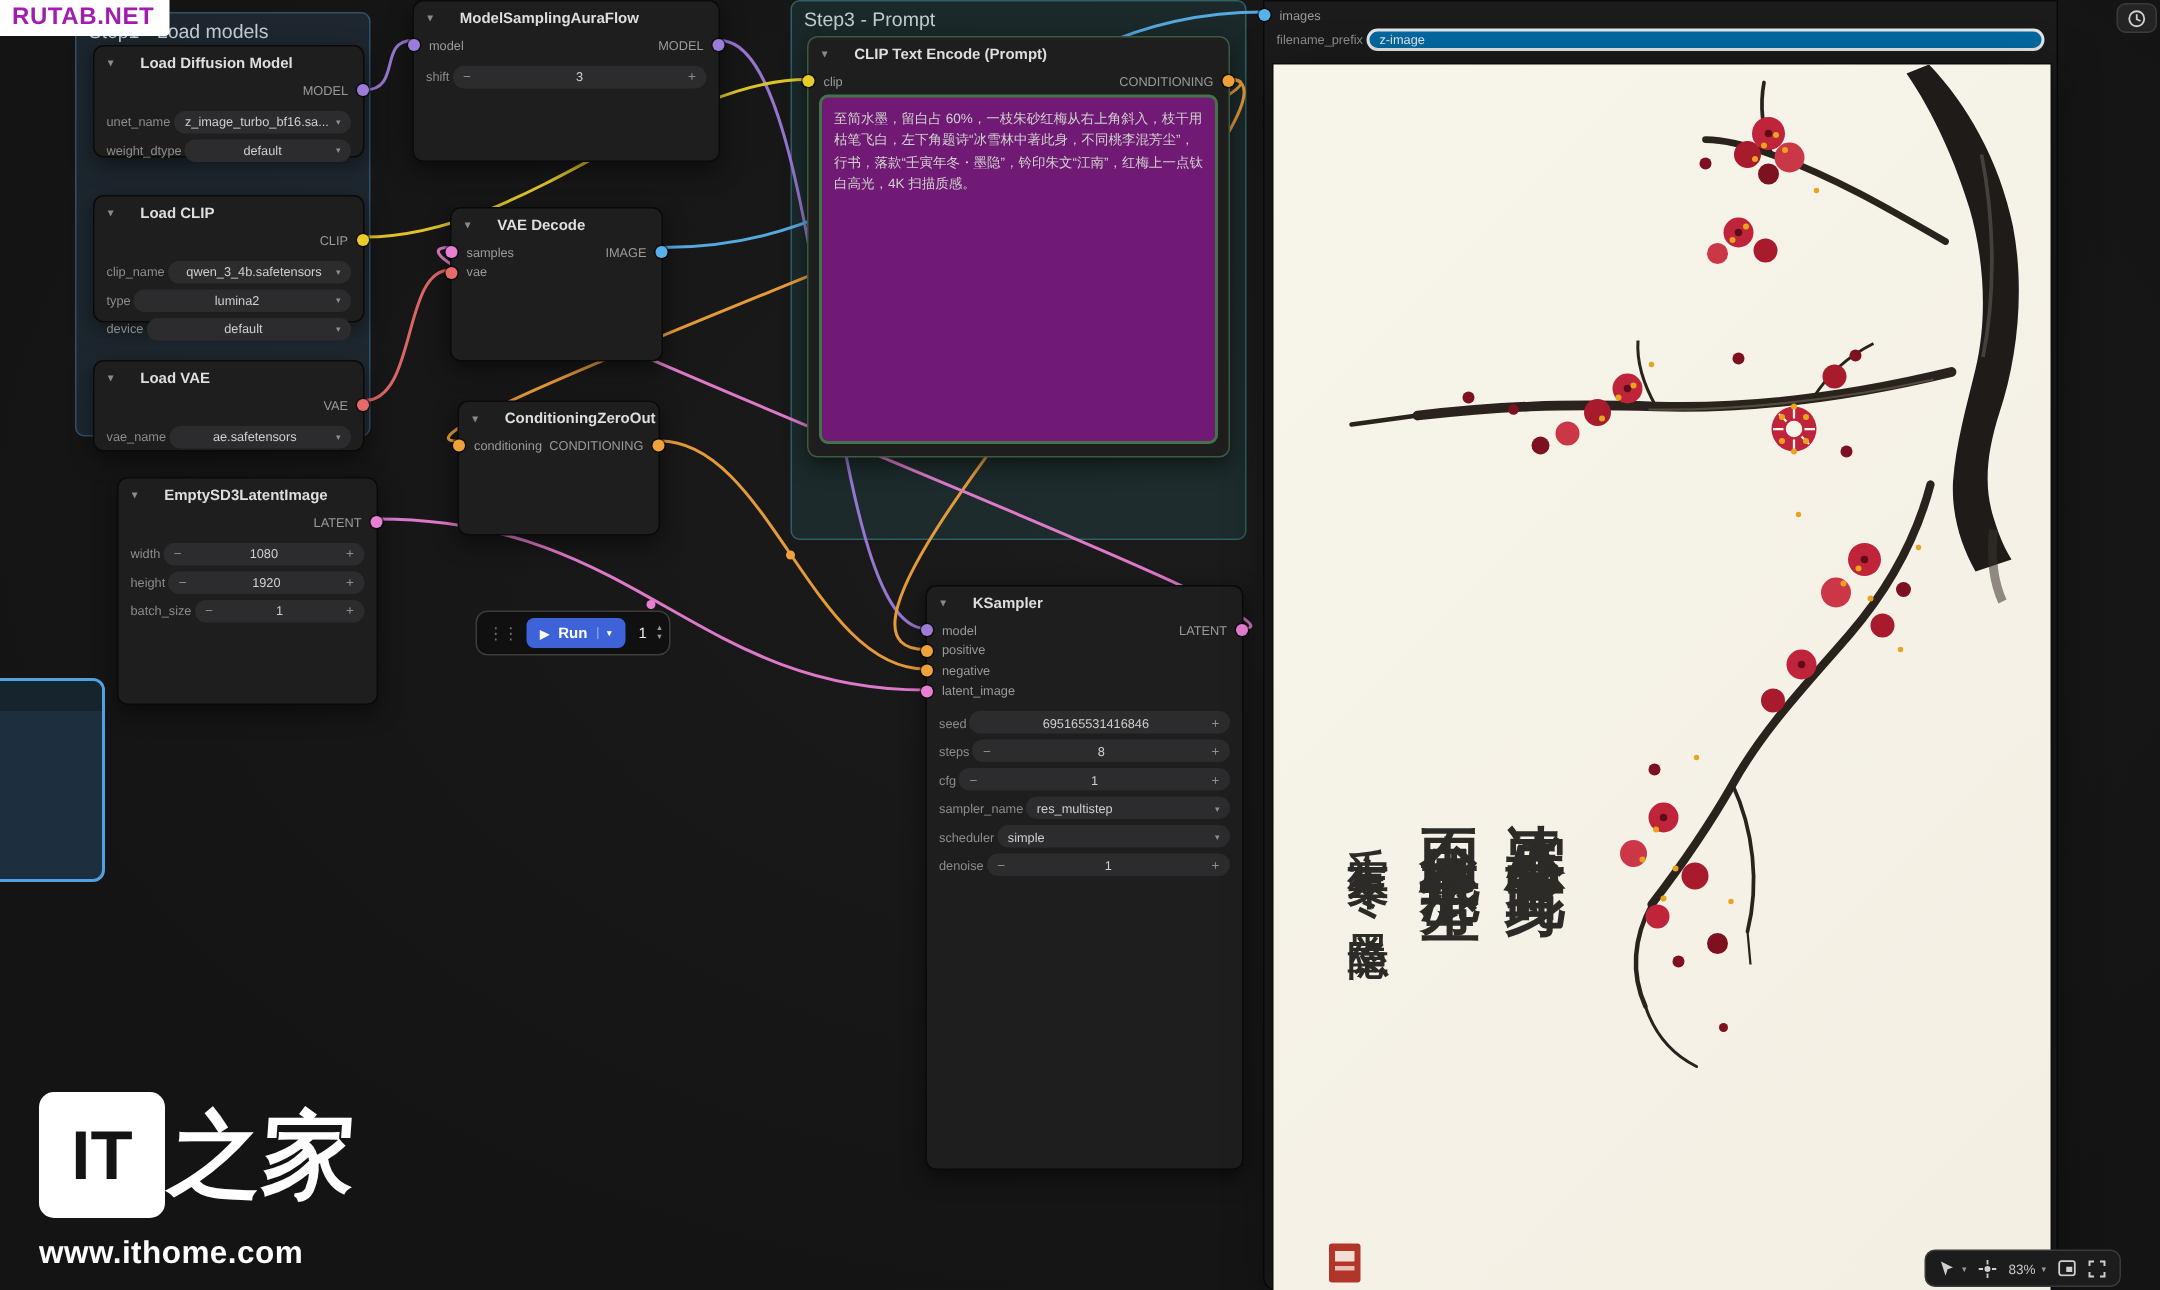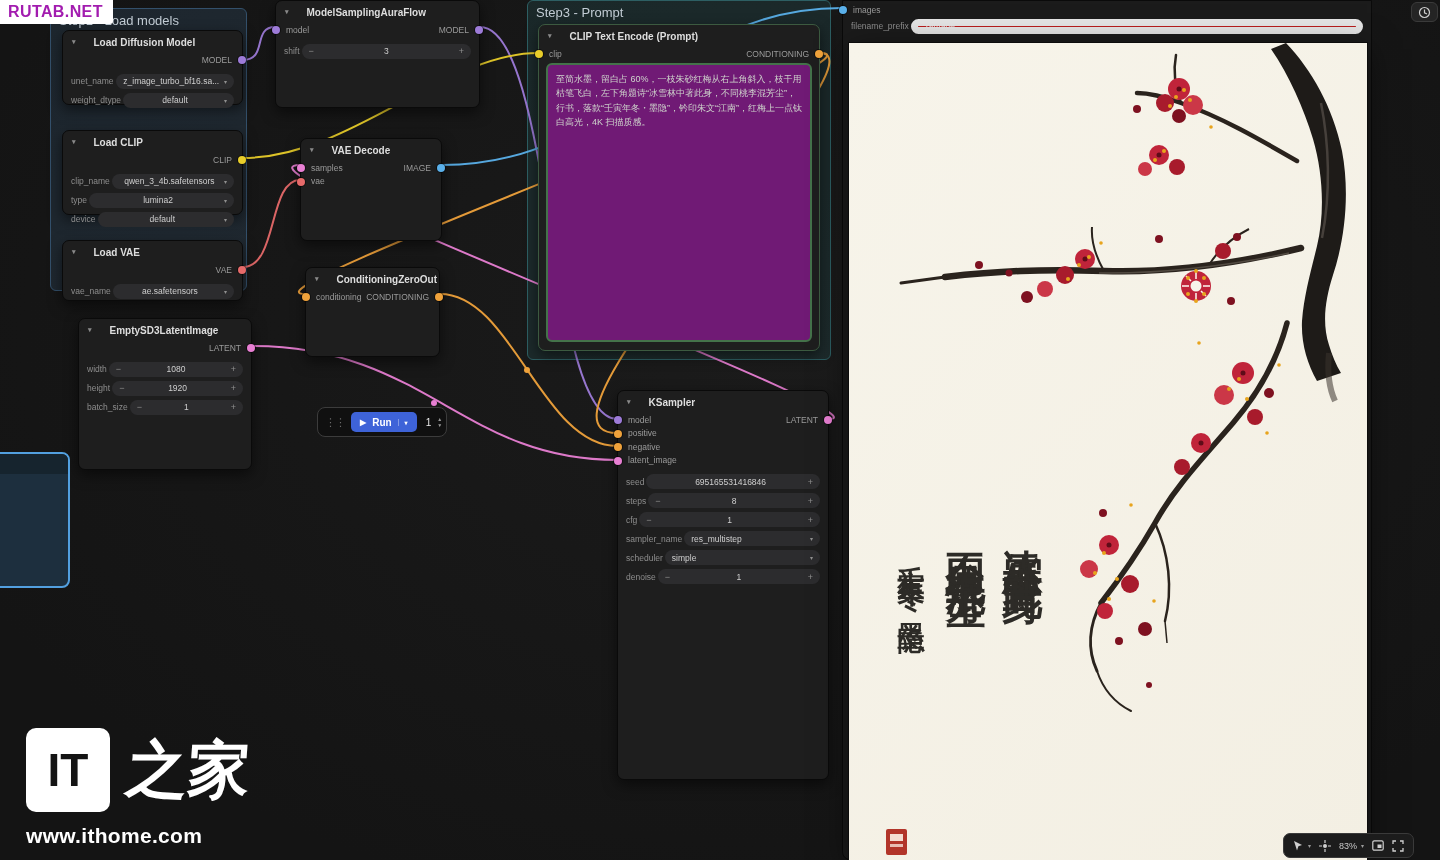--- a/index.html
+++ b/index.html
@@ -39,21 +39,21 @@
   .pill .valL { flex:1; text-align:left; overflow:hidden; text-overflow:ellipsis; white-space:nowrap; }
   .pm { color:#8f8f8f; font-size:9px; flex:0 0 auto; }
   .pchev { color:#8f8f8f; font-size:6px; margin-left:4px; flex:0 0 auto; }
   #n-load-diffusion { left:62px;  top:30px;  width:181px; height:75px; }
   #n-load-clip      { left:62px;  top:130px; width:181px; height:85px; }
   #n-load-vae       { left:62px;  top:240px; width:181px; height:61px; }
   #n-empty-latent   { left:78px;  top:318px; width:174px; height:152px; }
   #n-model-sampling { left:275px; top:0px;   width:205px; height:108px; }
   #n-vae-decode     { left:300px; top:138px; width:142px; height:103px; }
   #n-zero-out       { left:305px; top:267px; width:135px; height:90px; }
-  #n-clip-encode    { left:538px; top:24px;  width:282px; height:327px; border-color:#3c5a40; }
+  #n-clip-encode    { left:538px; top:24px;  width:282px; height:281px; border-color:#3c5a40; }
   #n-ksampler       { left:617px; top:390px; width:212px; height:390px; }
   #prompt-box { position:absolute; left:7px; right:7px; top:38px; bottom:8px; background:#701a75;
                 border:2px solid #44724a; border-radius:6px; padding:7px 8px; font-size:9px;
                 line-height:1.6; color:#ced3cc; overflow:hidden; }
   
   #n-partial { left:-14px; top:452px; width:84px; height:136px; background:#1d2f3e;
                border:2px solid #52a0e0; border-radius:8px; z-index:3; position:absolute; }
   #n-partial .phead { height:20px; background:#16242e; border-radius:6px 6px 0 0; }
   
   #run-bar { position:absolute; left:317px; top:407px; width:130px; height:30px; background:#101010;
@@ -86,21 +86,21 @@
   #rutab { position:absolute; left:0; top:0; background:#fff; color:#a21caf; font-weight:bold; font-size:16px;
            padding:3px 10px 3px 8px; letter-spacing:.4px; border-radius:0 0 3px 0; z-index:8; }
   #history-btn { position:absolute; left:1411px; top:2px; width:27px; height:20px; background:#242424;
                  border:1px solid #3a3a3a; border-radius:6px; color:#cfcfcf; display:flex;
                  align-items:center; justify-content:center; z-index:8; }
   #view-toolbar { position:absolute; left:1283px; top:833px; height:25px; background:#1c1c1c;
                   border:1px solid #3a3a3a; border-radius:7px; display:flex; align-items:center;
                   gap:8px; padding:0 9px; font-size:9px; color:#c9c9c9; z-index:8; }
   .tchev { font-size:6px; color:#9a9a9a; margin-left:-4px; }
   #ithome { position:absolute; left:26px; top:728px; z-index:8; }
-  #ithome .row { display:flex; align-items:flex-end; gap:16px; }
+  #ithome .row { display:flex; align-items:flex-end; gap:3px; }
   .it-box { width:84px; height:84px; background:#fff; border-radius:10px; display:flex;
             align-items:center; justify-content:center; font-size:46px; font-weight:bold; color:#141414; }
   .zhijia { font-size:62px; color:#fff; font-weight:bold; font-family:"DejaVu Serif","Liberation Serif",serif;
             line-height:84px; transform:skewX(-4deg); }
   .url { font-size:21px; font-weight:bold; color:#fff; margin-top:12px; letter-spacing:.3px; }
   svg { display:block; }
 </style>
 </head>
 <body>
 
@@ -405,21 +405,21 @@
     </span>
 </div>
 
 <div id="n-save">
   <div class="srow">
     <span class="dot l c-image"></span>
     <span>images</span>
   </div>
   <div class="wrow">
     <span class="wlabel">filename_prefix</span>
-    <div class="pill" style="background:#b91c1c; border:7px solid #e5e5e5;">
+    <div class="pill" style="background:#0369a1; border:2px solid #e5e5e5;">
       <span class="valL" style="color:#e6e6e6;">z-image</span>
     </div>
   </div>
 
   <div id="paper">
     <svg width="518" height="818" viewBox="0 0 518 818">
 
       <path d="M437,0 C462,26 484,64 493,108 C501,150 496,196 484,232 C476,257 473,280 480,302 C483,312 487,322 492,330 L468,338 C458,320 452,300 453,278 C455,252 462,228 468,203 C476,170 474,130 464,96 C455,66 440,32 422,6 Z" fill="#1e1b18"></path>
       <path d="M472,60 C480,100 482,150 473,195" stroke="#57504a" stroke-width="2.5" opacity="0.7" fill="none"></path>
       <path d="M480,310 C478,330 480,345 486,358" stroke="#3a332d" stroke-width="6" opacity="0.55" fill="none"></path>

